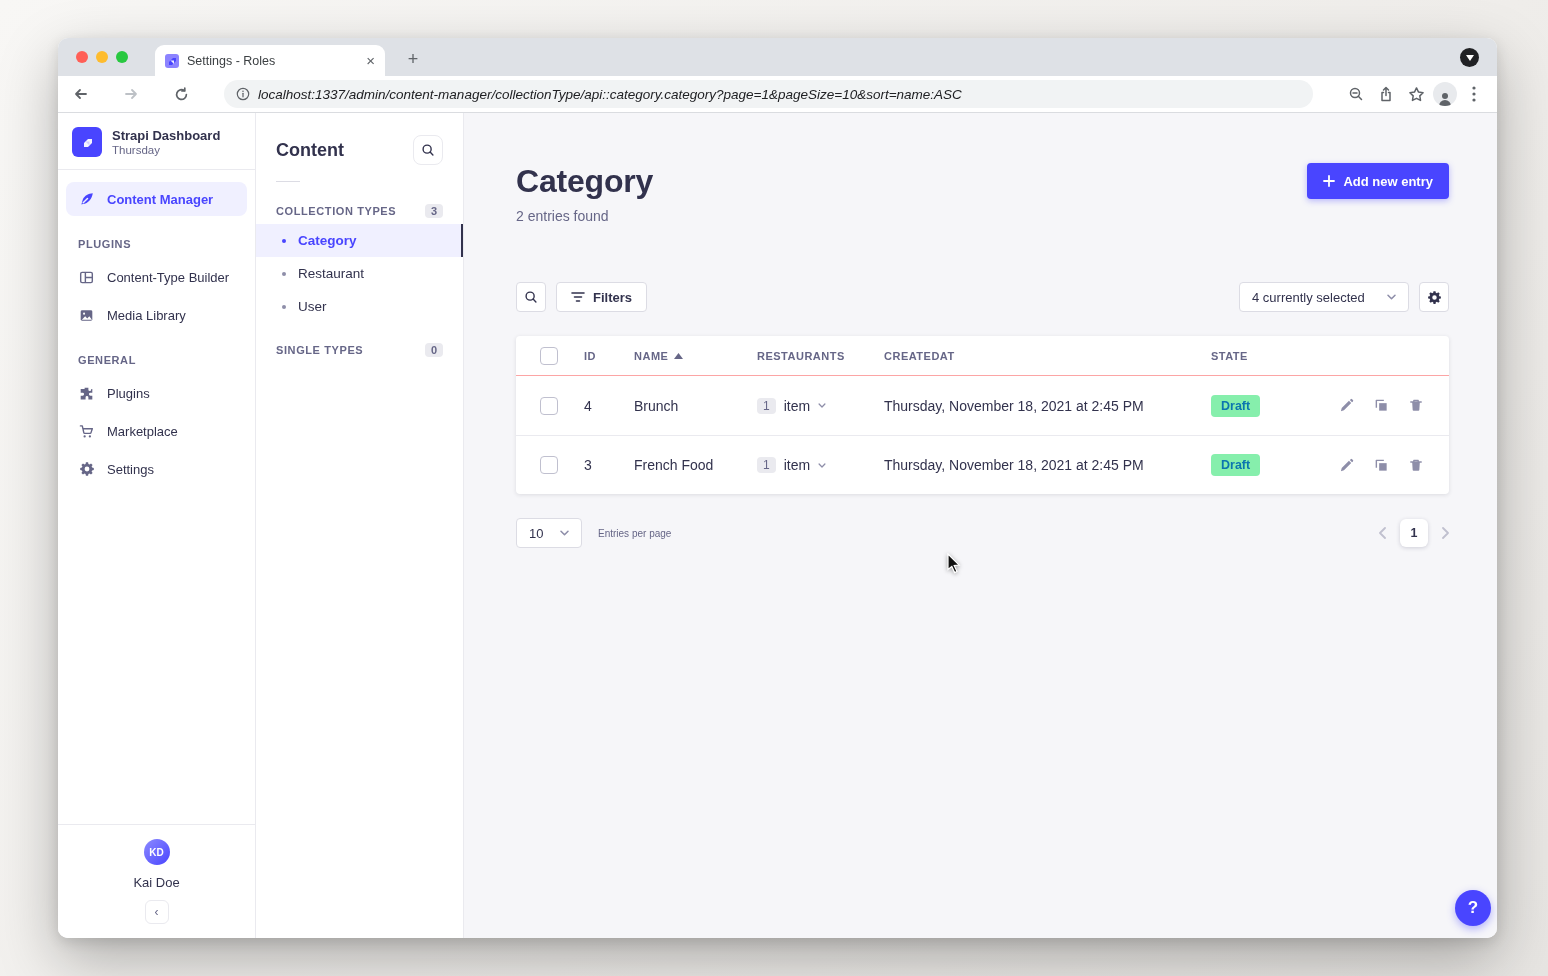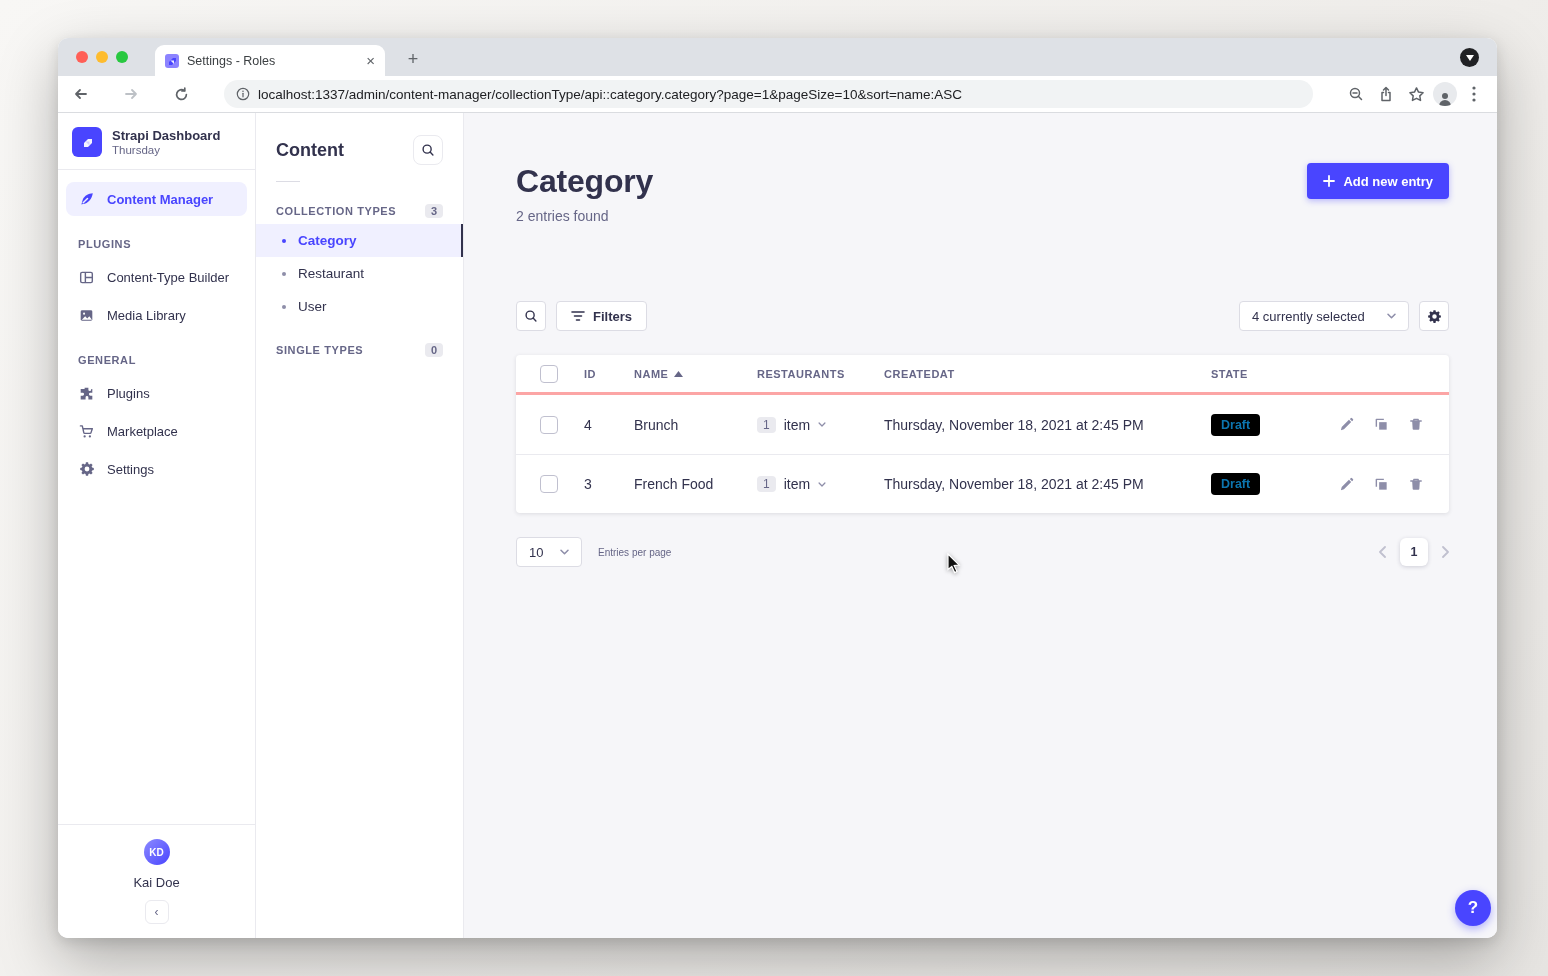--- a/index.html
+++ b/index.html
@@ -26,21 +26,21 @@
     display:flex; align-items:center; padding:0 10px; gap:8px;
   }
   .tab-title { font-size:12.5px; color:#3c4043; flex:1; white-space:nowrap; overflow:hidden; }
   .tab-close { font-size:15px; color:#5f6368; line-height:1; cursor:default; }
   .newtab { position:absolute; left:342px; bottom:4px; width:26px; height:26px;
     display:flex; align-items:center; justify-content:center; font-size:18px; color:#5f6368; border-radius:50%; }
   .rec-ind { position:absolute; right:18px; top:10px; width:19px; height:19px; border-radius:50%;
     background:#202124; display:flex; align-items:center; justify-content:center; }
   
   .toolbar { height:37px; background:#fff; border-bottom:1px solid #dadce0;
-    display:flex; align-items:center; padding:0 10px; gap:24px; flex:0 0 auto; }
+    display:flex; align-items:center; padding:0 10px; gap:24px; flex:0 0 auto;font-style:italic; }
   .nav-ic { width:26px; height:26px; display:flex; align-items:center; justify-content:center; border-radius:50%; flex:0 0 auto; }
   .urlbar { flex:1; height:28px; background:#f1f3f4; border-radius:14px;
     display:flex; align-items:center; padding:0 12px; gap:8px; margin:0 6px; min-width:0; }
   .url-text { font-size:13.5px; color:#202124; white-space:nowrap; overflow:hidden; }
   .tool-right { display:flex; align-items:center; gap:4px; flex:0 0 auto; }
   .avatar-chrome { width:24px; height:24px; border-radius:50%; background:#e8eaed;
     display:flex; align-items:flex-end; justify-content:center; overflow:hidden; }
   
   .app { flex:1; display:flex; background:#f6f6f9; min-height:0; }
   
@@ -86,43 +86,43 @@
   .subnav-item.active::after { content:""; position:absolute; right:0; top:0; bottom:0; width:2px; background:#32324d; }
   .subnav-gap { height:12px; }
   
   .content { flex:1; position:relative; padding:50px 48px 0 52px; min-width:0; }
   .content-head { display:flex; justify-content:space-between; align-items:flex-start; }
   .page-title { font-size:32px; font-weight:700; color:#32324d; letter-spacing:-.2px; }
   .page-sub { font-size:14px; color:#666687; margin-top:8px; }
   .btn-primary { display:flex; align-items:center; gap:8px; height:36px; padding:8px 16px;
     background:#4945ff; color:#fff; font-size:13px; font-weight:600; border:none; border-radius:4px;
     box-shadow:0 2px 6px rgba(73,69,255,.35); }
-  .actionbar { margin-top:77px; display:flex; align-items:flex-end; justify-content:space-between; }
+  .actionbar { margin-top:58px; display:flex; align-items:flex-end; justify-content:space-between; }
   .ab-left, .ab-right { display:flex; align-items:center; gap:10px; }
   .icon-btn { width:30px; height:30px; background:#fff; border:1px solid #dcdce4; border-radius:4px;
     display:flex; align-items:center; justify-content:center; color:#32324d; }
   .btn-ghost { display:flex; align-items:center; gap:8px; height:30px; padding:0 14px;
     background:#fff; border:1px solid #dcdce4; border-radius:4px; font-size:13px; font-weight:600; color:#32324d; }
   .select { display:flex; align-items:center; justify-content:space-between; gap:14px; height:30px;
     padding:0 12px; background:#fff; border:1px solid #dcdce4; border-radius:4px; font-size:13px; color:#32324d; }
   .select .chev { color:#8e8ea9; }
   
   .table-card { margin-top:24px; background:#fff; border-radius:4px;
     box-shadow:0 1px 4px rgba(33,33,52,.12); overflow:hidden; }
   .trow { display:grid; grid-template-columns:44px 50px 123px 127px 327px 128px 1fr;
     align-items:center; padding-left:24px; }
-  .trow.head { height:40px; border-bottom:3px solid #fca5a5; }
+  .trow.head { height:40px; border-bottom:1px solid #fca5a5; }
   .trow.body { height:59px; }
   .trow.body + .trow.body { border-top:1px solid #eaeaef; }
   .th { font-size:11px; font-weight:700; letter-spacing:.5px; color:#666687; display:flex; align-items:center; gap:6px; }
   .td { font-size:14px; color:#32324d; white-space:nowrap; }
   .checkbox { width:18px; height:18px; border:1px solid #c0c0cf; border-radius:4px; background:#fff; }
   .rel-cell { display:flex; align-items:center; gap:8px; font-size:14px; color:#32324d; }
   .mini-badge { background:#eaeaef; color:#666687; font-size:12px; border-radius:4px; padding:1px 6px; }
-  .state-badge { display:inline-block; background:#000000; color:#0c75af; font-size:12.5px; font-weight:600;
+  .state-badge { display:inline-block; background:#86efac; color:#0c75af; font-size:12.5px; font-weight:600;
     padding:4px 10px; border-radius:4px; }
   .row-actions { display:flex; justify-content:flex-end; align-items:center; gap:20px; padding-right:26px; color:#8e8ea9; }
   
   .pag { margin-top:24px; display:flex; align-items:center; justify-content:space-between; }
   .pag-left { display:flex; align-items:center; gap:16px; }
   .pag-label { font-size:10px; color:#666687; }
   .pag-right { display:flex; align-items:center; gap:14px; }
   .pag-chev { color:#c0c0cf; display:flex; }
   .page-pill { width:28px; height:28px; background:#fff; border-radius:6px;
     box-shadow:0 1px 4px rgba(26,26,67,.18); display:flex; align-items:center; justify-content:center;

